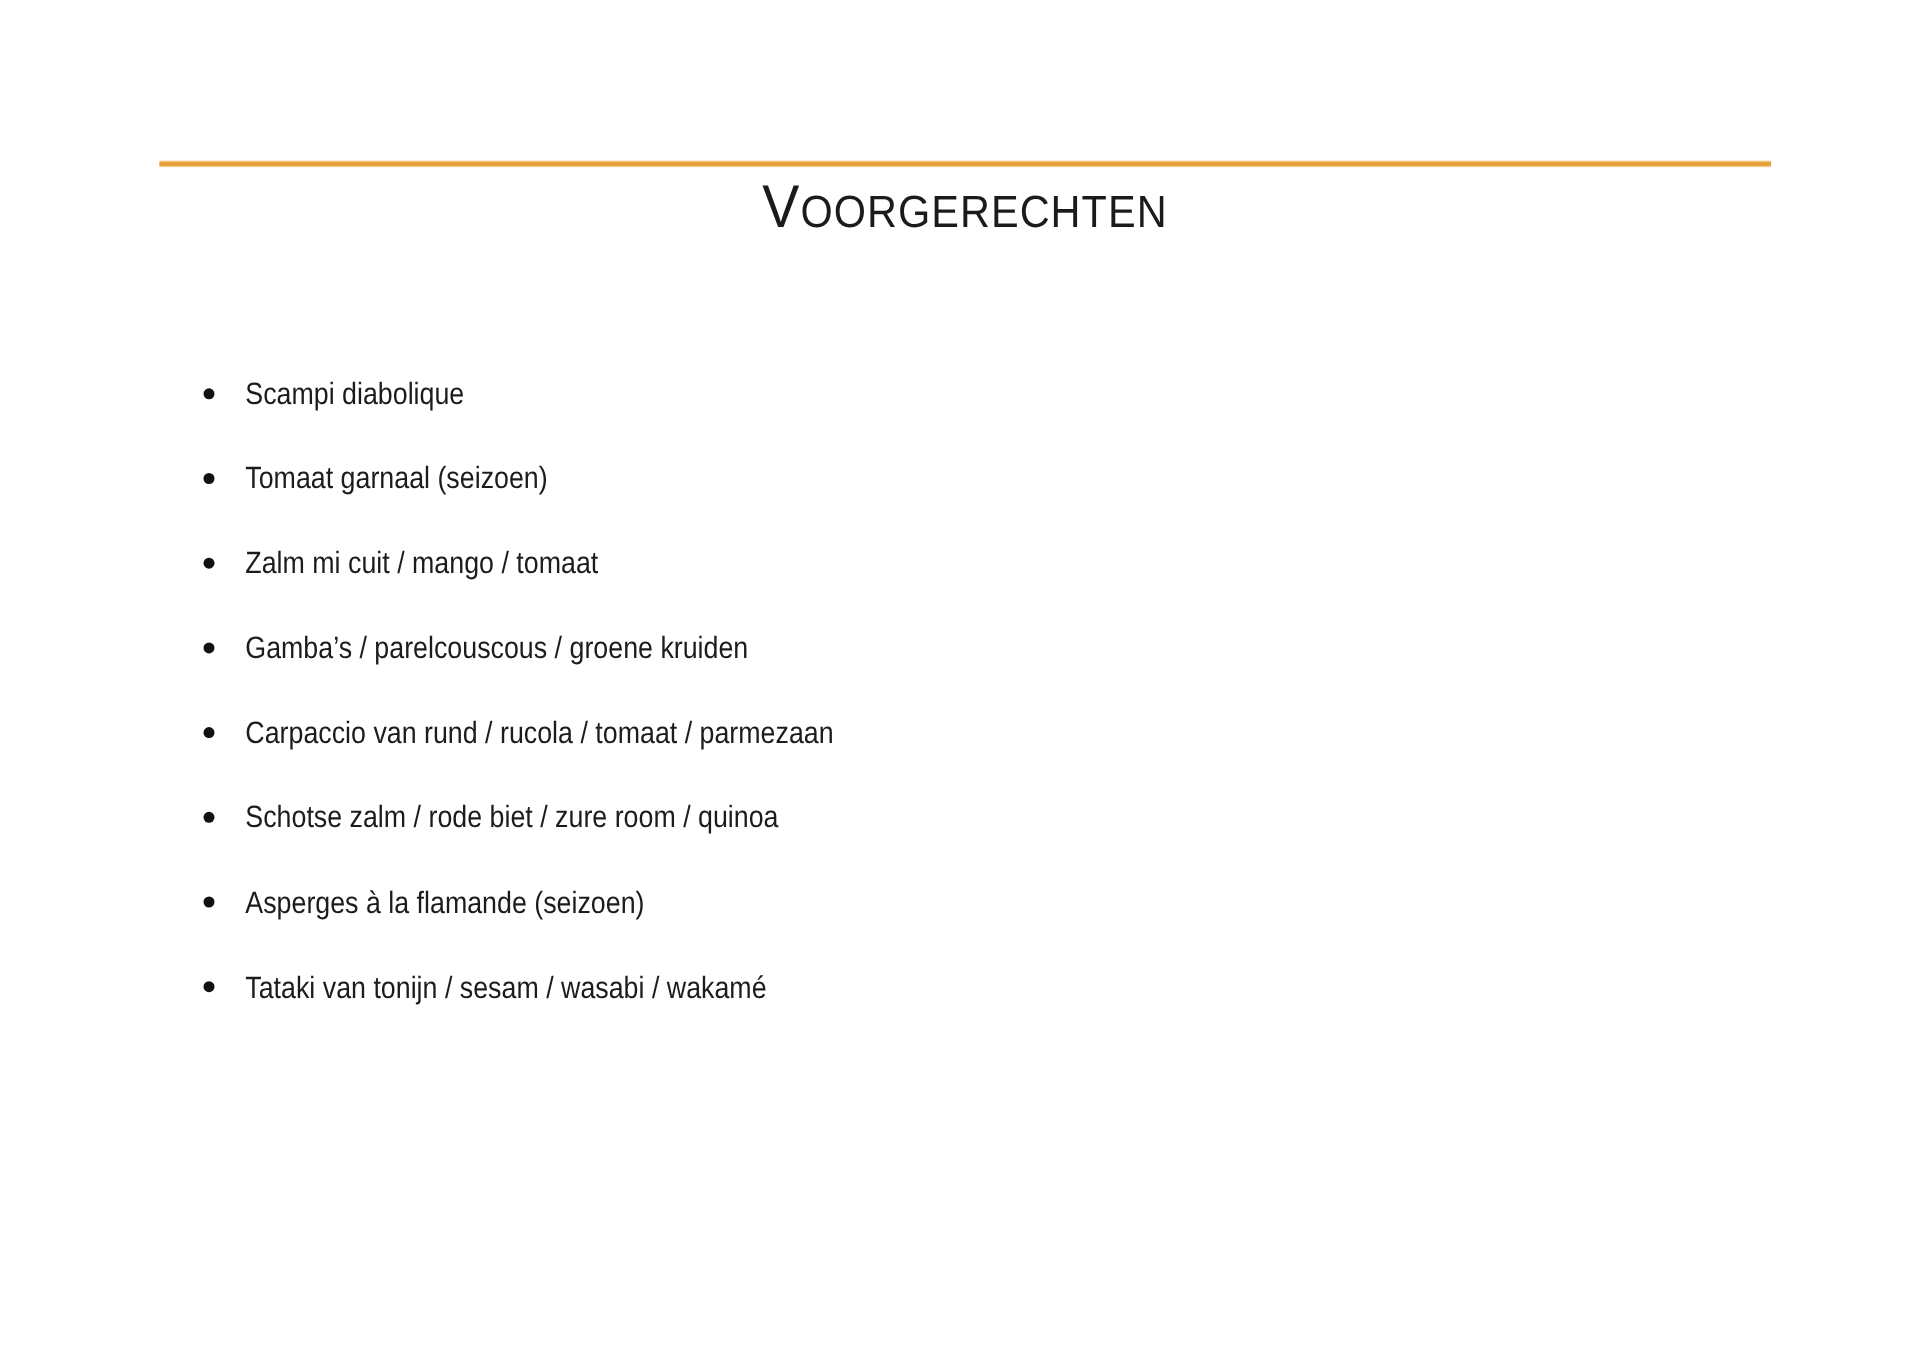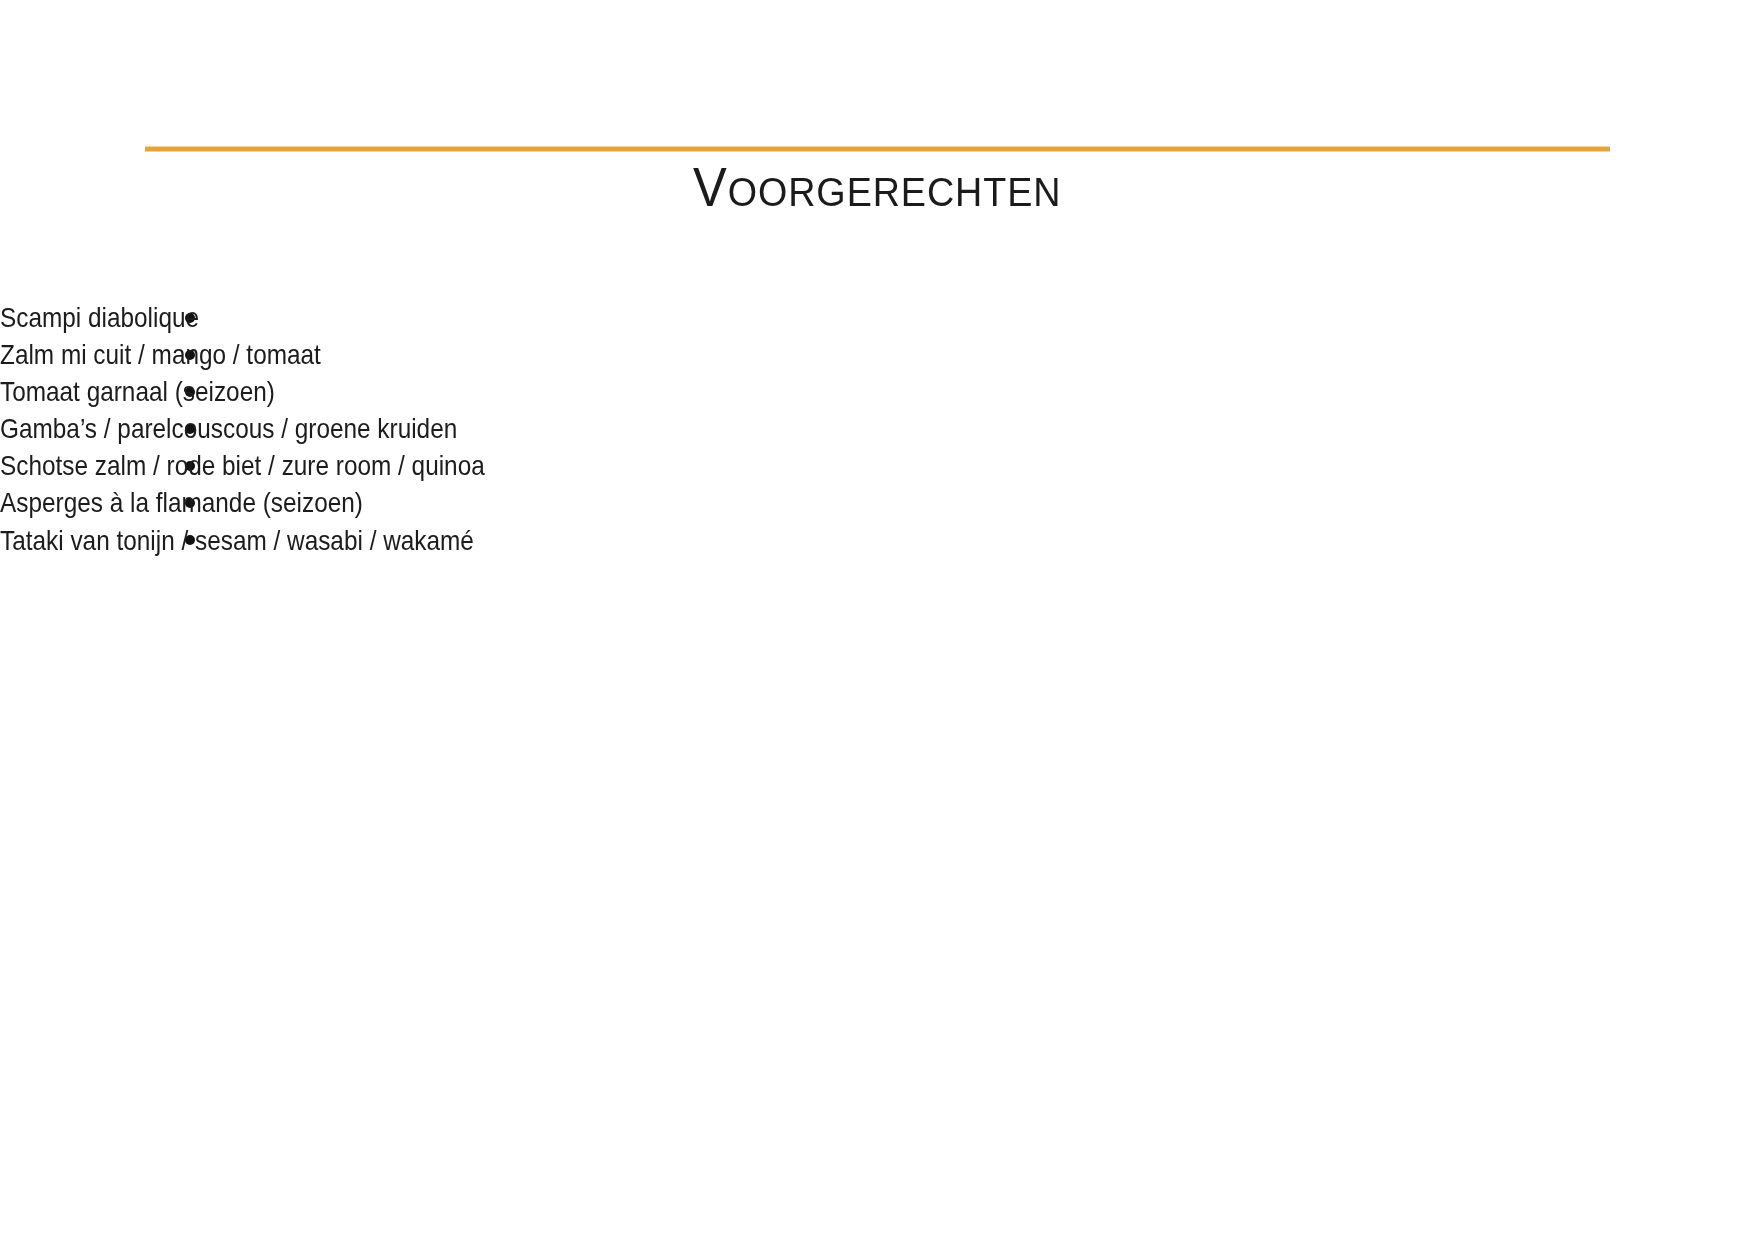--- a/index.html
+++ b/index.html
@@ -61,22 +61,24 @@
   .menu-list {
     position: absolute;
     left: 0;
     top: 299px;
     width: 1755px;
   }
   .menu-item {
     position: relative;
     height: 37.1px;
     line-height: 37.1px;
+    padding-left: 223px;
     font-size: 28px;
     white-space: nowrap;
+    margin-top: 40px;
   }
   .bullet {
     position: absolute;
     left: 185px;
     top: 50%;
     margin-top: -5px;
     width: 10px;
     height: 10px;
     border-radius: 50%;
     background: #111111;
@@ -102,29 +104,33 @@
       </h1>
   </header>
 
   <div class="menu-list">
     <div class="menu-item">
       <span class="bullet"></span>
       <span class="item-text">Scampi diabolique</span>
     </div>
     <div class="menu-item">
       <span class="bullet"></span>
+      <span class="item-text">Tomaat garnaal (seizoen)</span>
+    </div>
+    <div class="menu-item">
+      <span class="bullet"></span>
       <span class="item-text">Zalm mi cuit / mango / tomaat</span>
     </div>
     <div class="menu-item">
       <span class="bullet"></span>
-      <span class="item-text">Tomaat garnaal (seizoen)</span>
+      <span class="item-text">Gamba’s / parelcouscous / groene kruiden</span>
     </div>
     <div class="menu-item">
       <span class="bullet"></span>
-      <span class="item-text">Gamba’s / parelcouscous / groene kruiden</span>
+      <span class="item-text">Carpaccio van rund / rucola / tomaat / parmezaan</span>
     </div>
     <div class="menu-item">
       <span class="bullet"></span>
       <span class="item-text">Schotse zalm / rode biet / zure room / quinoa</span>
     </div>
     <div class="menu-item">
       <span class="bullet"></span>
       <span class="item-text">Asperges à la flamande (seizoen)</span>
     </div>
     <div class="menu-item">

